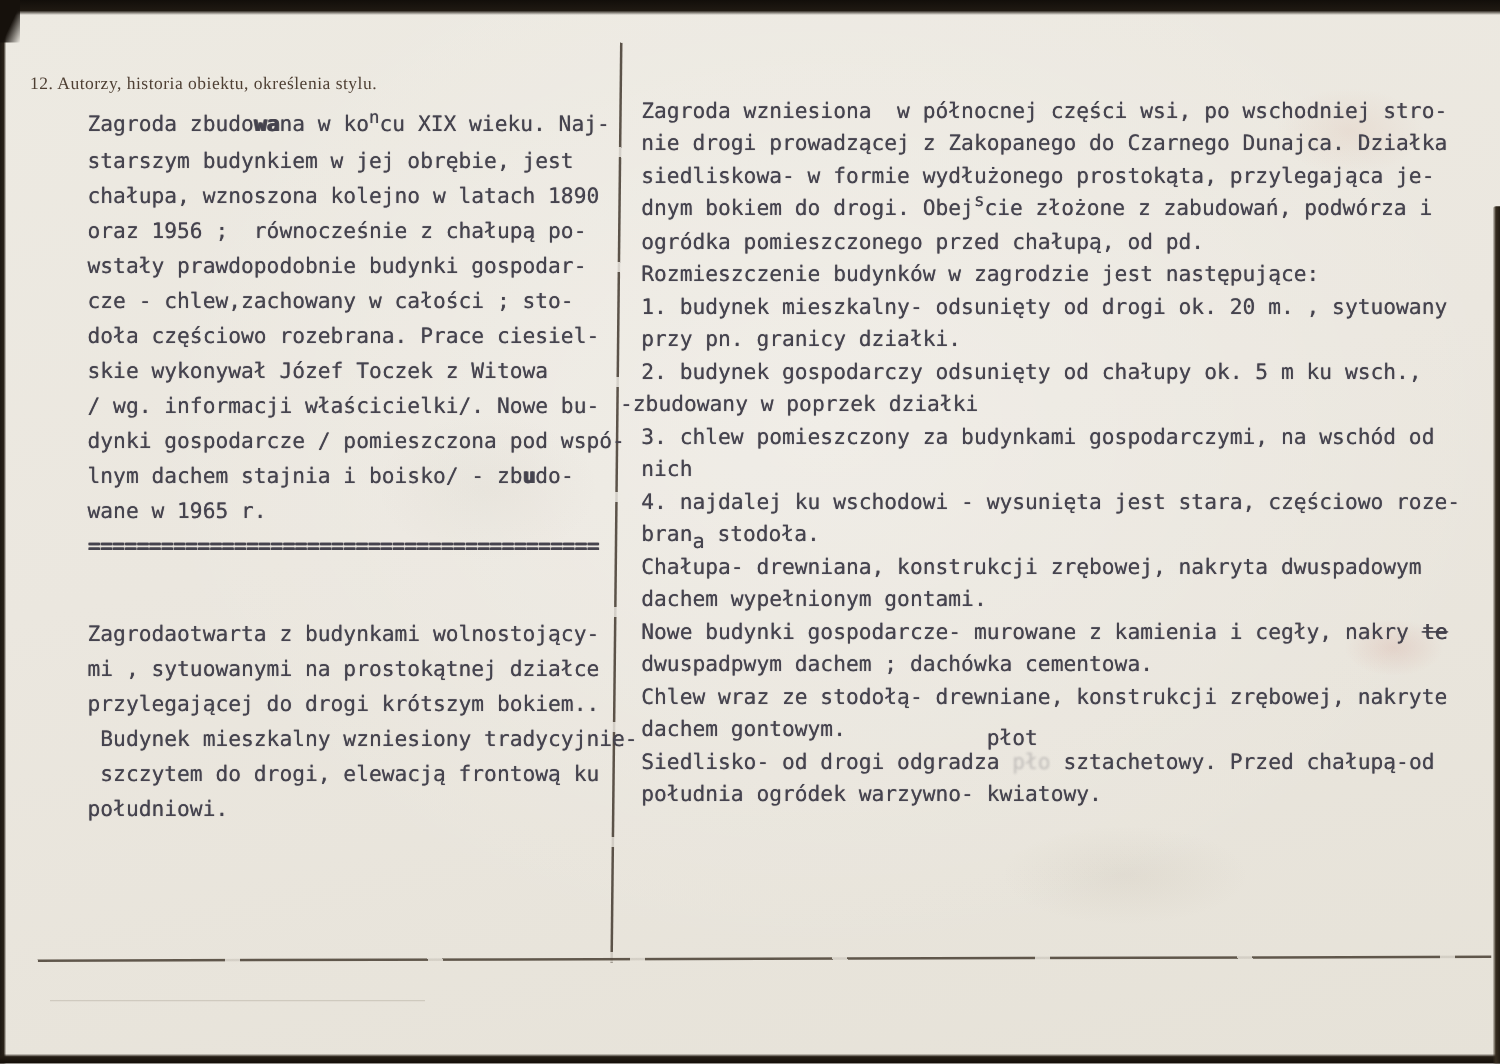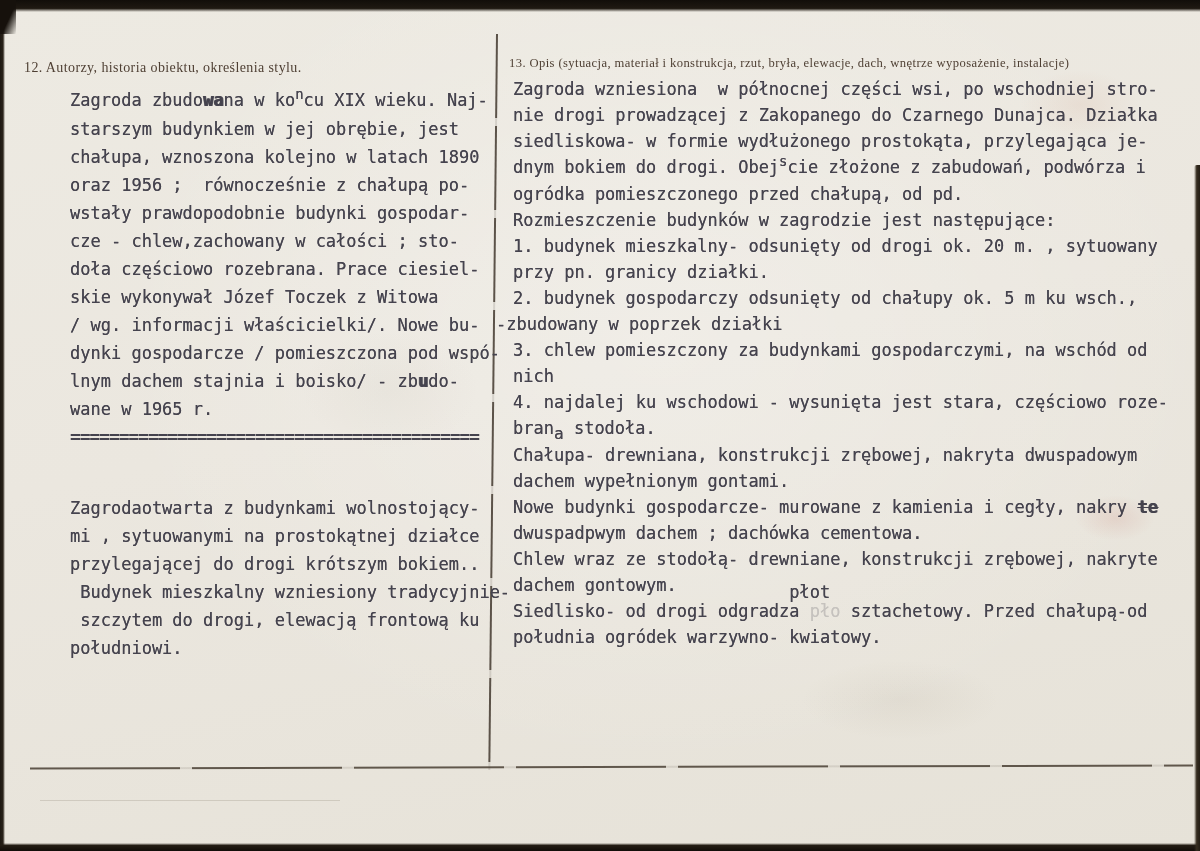--- a/index.html
+++ b/index.html
@@ -64,21 +64,21 @@
     text-shadow:0 0 0.6px rgba(52,50,62,0.75);
   }
   #left-upper{left:70px;top:86px;line-height:28px;}
   #left-lower{left:70px;top:494px;line-height:28px;}
   #right-col{left:513px;top:76px;line-height:26px;}
   .line{height:inherit;}
   .line.separator{font-weight:bold;letter-spacing:-0.5px;text-shadow:0.6px 0 0 rgba(52,50,62,0.9);}
   .line.outdent{margin-left:-17px;}
   .seg-sup{position:relative;top:-7px;font-size:0.82em;}
   .seg-sub{position:relative;top:5px;font-size:0.95em;}
-  .seg-strike{text-decoration:line-through;font-weight:bold;text-shadow:0.7px 0 0 rgba(52,50,62,0.9);}
+  .seg-strike{text-decoration:line-through;font-weight:normal;text-shadow:0.7px 0 0 rgba(52,50,62,0.9);}
   .seg-inserted{position:relative;top:7px;}
   .seg-erased{opacity:0.22;filter:blur(0.7px);}
   .seg-smudge{font-weight:bold;text-shadow:0.9px 0 0 rgba(52,50,62,0.85), -0.4px 0 0 rgba(52,50,62,0.6);text-align:center;}
   
   .stain{position:absolute;border-radius:50%;pointer-events:none;}
   #stain-1{left:1020px;top:70px;width:120px;height:70px;
     background:radial-gradient(ellipse,rgba(196,124,92,0.10),rgba(196,124,92,0) 70%);}
   #stain-2{left:1075px;top:495px;width:80px;height:46px;
     background:radial-gradient(ellipse,rgba(188,98,84,0.14),rgba(188,98,84,0) 70%);}
   #stain-3{left:800px;top:660px;width:200px;height:80px;
@@ -95,21 +95,20 @@
   <div class="edge" id="edge-corner"></div>
   <div class="edge" id="edge-bottom"></div>
   <div class="edge" id="edge-right"></div>
 
   <div class="stain" id="stain-1"></div>
   <div class="stain" id="stain-2"></div>
   <div class="stain" id="stain-3"></div>
   <div class="stain" id="stain-4"></div>
 
   <div class="form-header" id="header-left">12. Autorzy, historia obiektu, określenia stylu.</div>
-  <div class="form-header" id="header-right">13. Opis (sytuacja, materiał i konstrukcja, rzut, bryła, elewacje, dach, wnętrze wyposażenie, instalacje)</div>
 
   <div id="divider"></div>
   <div id="bottom-rule"></div>
   <div id="faint-rule"></div>
 
   <div class="typed" id="left-upper"><div class="line"><span>Zagroda zbudo</span><span class="seg-smudge">wa</span><span>na w ko</span><span class="seg-sup">n</span><span>cu XIX wieku. Naj-</span></div><div class="line"><span>starszym budynkiem w jej obrębie, jest</span></div><div class="line"><span>chałupa, wznoszona kolejno w latach 1890</span></div><div class="line"><span>oraz 1956 ;  równocześnie z chałupą po-</span></div><div class="line"><span>wstały prawdopodobnie budynki gospodar-</span></div><div class="line"><span>cze - chlew,zachowany w całości ; sto-</span></div><div class="line"><span>doła częściowo rozebrana. Prace ciesiel-</span></div><div class="line"><span>skie wykonywał Józef Toczek z Witowa</span></div><div class="line"><span>/ wg. informacji właścicielki/. Nowe bu-</span></div><div class="line"><span>dynki gospodarcze / pomieszczona pod wspó-</span></div><div class="line"><span>lnym dachem stajnia i boisko/ - zb</span><span class="seg-smudge">u</span><span>do-</span></div><div class="line"><span>wane w 1965 r.</span></div><div class="line separator"><span>==========================================</span></div></div>
   <div class="typed" id="left-lower"><div class="line"><span>Zagrodaotwarta z budynkami wolnostojący-</span></div><div class="line"><span>mi , sytuowanymi na prostokątnej działce</span></div><div class="line"><span>przylegającej do drogi krótszym bokiem..</span></div><div class="line"><span> Budynek mieszkalny wzniesiony tradycyjnie-</span></div><div class="line"><span> szczytem do drogi, elewacją frontową ku</span></div><div class="line"><span>południowi.</span></div></div>
   <div class="typed" id="right-col"><div class="line"><span>Zagroda wzniesiona  w północnej części wsi, po wschodniej stro-</span></div><div class="line"><span>nie drogi prowadzącej z Zakopanego do Czarnego Dunajca. Działka</span></div><div class="line"><span>siedliskowa- w formie wydłużonego prostokąta, przylegająca je-</span></div><div class="line"><span>dnym bokiem do drogi. Obej</span><span class="seg-sup">s</span><span>cie złożone z zabudowań, podwórza i</span></div><div class="line"><span>ogródka pomieszczonego przed chałupą, od pd.</span></div><div class="line"><span>Rozmieszczenie budynków w zagrodzie jest następujące:</span></div><div class="line"><span>1. budynek mieszkalny- odsunięty od drogi ok. 20 m. , sytuowany</span></div><div class="line"><span>przy pn. granicy działki.</span></div><div class="line"><span>2. budynek gospodarczy odsunięty od chałupy ok. 5 m ku wsch.,</span></div><div class="line outdent"><span>-zbudowany w poprzek działki</span></div><div class="line"><span>3. chlew pomieszczony za budynkami gospodarczymi, na wschód od</span></div><div class="line"><span>nich</span></div><div class="line"><span>4. najdalej ku wschodowi - wysunięta jest stara, częściowo roze-</span></div><div class="line"><span>bran</span><span class="seg-sub">a</span><span> stodoła.</span></div><div class="line"><span>Chałupa- drewniana, konstrukcji zrębowej, nakryta dwuspadowym</span></div><div class="line"><span>dachem wypełnionym gontami.</span></div><div class="line"><span>Nowe budynki gospodarcze- murowane z kamienia i cegły, nakry </span><span class="seg-strike">te</span></div><div class="line"><span>dwuspadpwym dachem ; dachówka cementowa.</span></div><div class="line"><span>Chlew wraz ze stodołą- drewniane, konstrukcji zrębowej, nakryte</span></div><div class="line"><span>dachem gontowym.</span><span>           </span><span class="seg-inserted">płot</span></div><div class="line"><span>Siedlisko- od drogi odgradza </span><span class="seg-erased">pło</span><span> sztachetowy. Przed chałupą-od</span></div><div class="line"><span>południa ogródek warzywno- kwiatowy.</span></div></div>
 </div>
 

